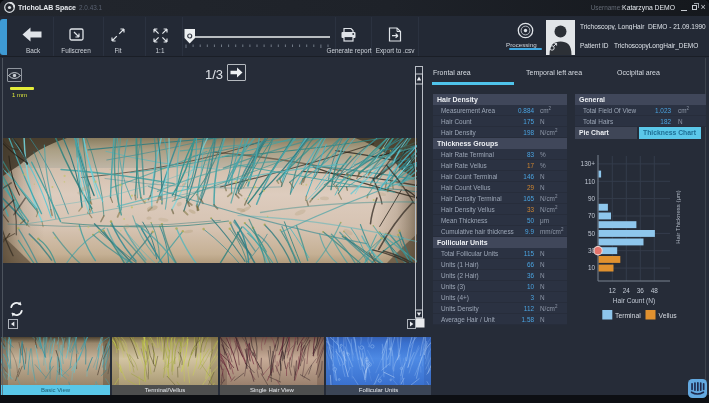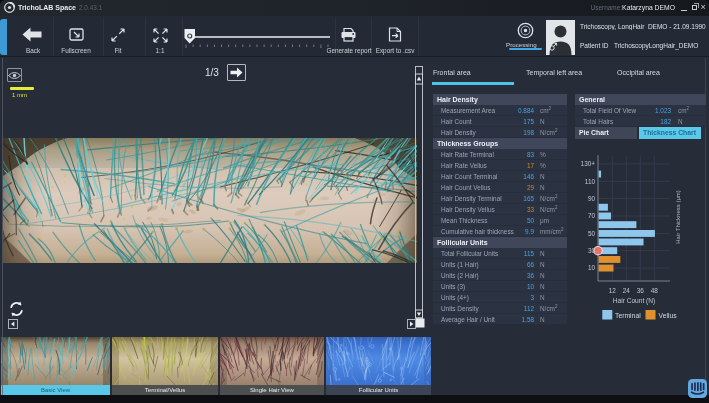--- a/index.html
+++ b/index.html
@@ -157,21 +157,21 @@
 
   <div class="abs" style="left:7px;top:68px;width:14.5px;height:14px;border:1.4px solid #8f959d;border-radius:1px;"></div>
   <div class="abs" style="left:8.3px;top:71px;">
       <svg width="13" height="9" viewBox="0 0 13 9">
         <path d="M0.5 4.5 Q6.5 -1.5 12.5 4.5 Q6.5 10.5 0.5 4.5 Z" fill="none" stroke="#c8cdd3" stroke-width="1"></path>
         <circle cx="6.5" cy="4.5" r="1.7" fill="#c8cdd3"></circle>
       </svg>
     </div>
   <div class="abs" style="left:10px;top:87px;width:23.5px;height:2.8px;background:#e4ed39;border-radius:1px;"></div>
   <div class="abs" style="left:12px;top:91.5px;font-size:6px;color:#dde73c;">1 mm</div>
-  <div class="abs" style="left:205px;top:66.5px;font-size:10px;color:#dfe3e8;">1/3</div>
+  <div class="abs" style="left:205px;top:66.5px;font-size:13px;color:#dfe3e8;">1/3</div>
   <div class="abs" style="left:227px;top:63.5px;width:18.5px;height:17px;border:1.6px solid #b5babf;border-radius:1px;"></div>
   <div class="abs" style="left:230px;top:67px;">
       <svg width="13" height="11" viewBox="0 0 13 11">
         <path d="M0.5 3.7 L7 3.7 L7 0.5 L12.5 5.5 L7 10.5 L7 7.3 L0.5 7.3 Z" fill="#eef1f3"></path>
       </svg>
     </div>
 
   <div class="abs" style="left:3px;top:138px;width:414px;height:125px;">
       <svg width="414" height="125" viewBox="0 0 414 125" preserveAspectRatio="none">
         <defs>

